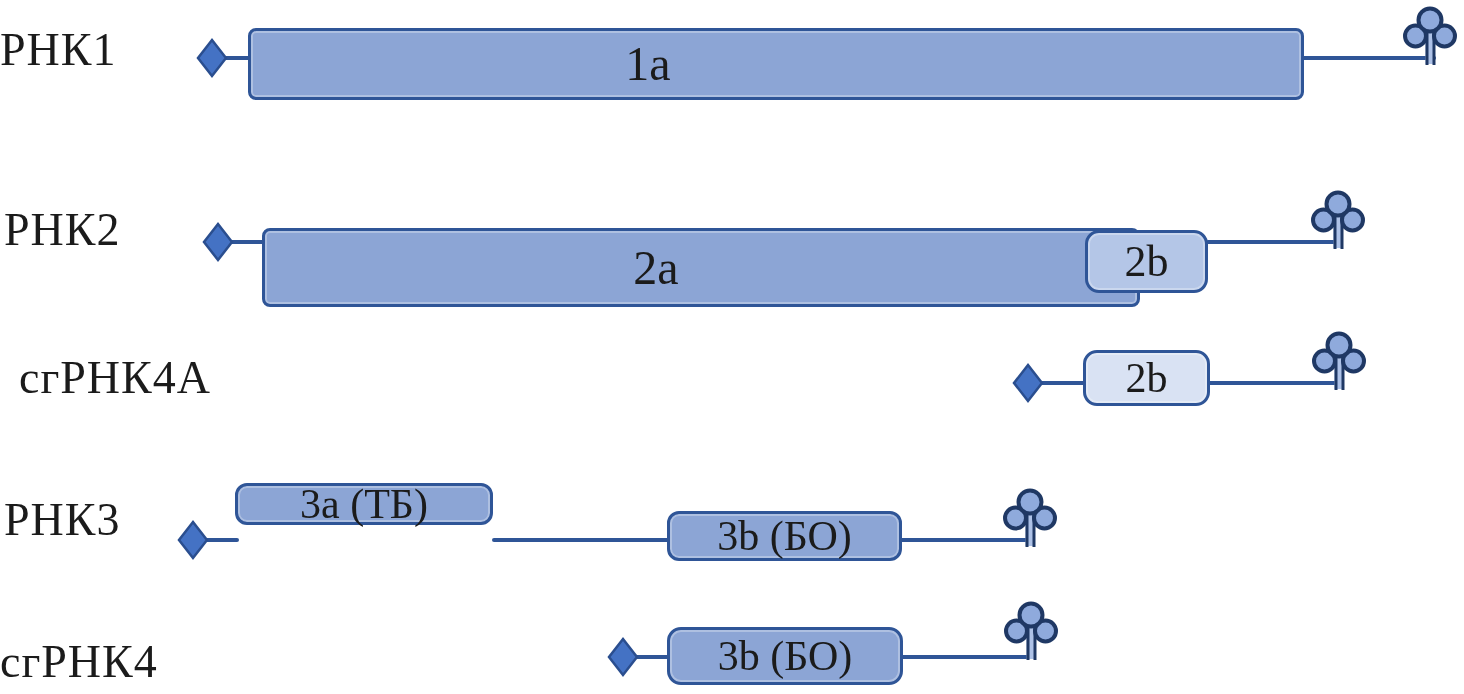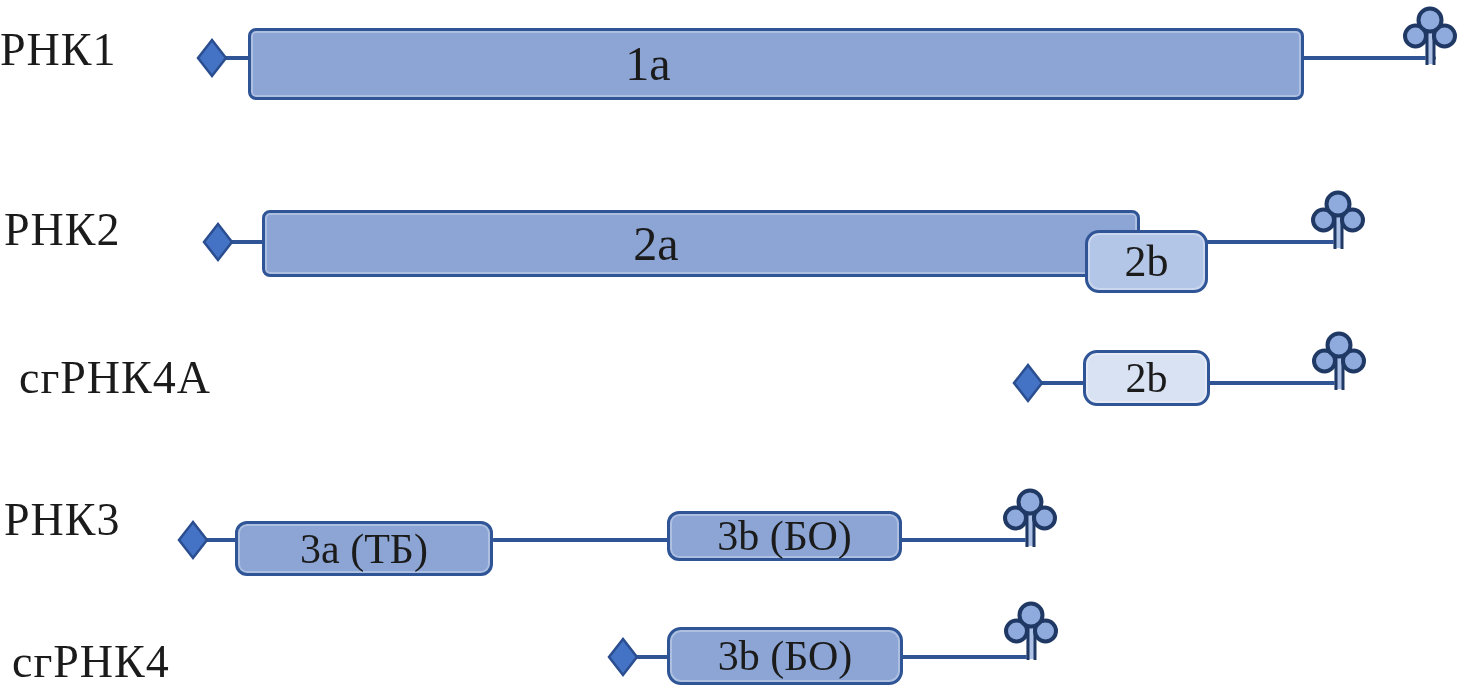--- a/index.html
+++ b/index.html
@@ -68,21 +68,21 @@
         <use href="#clover-shape"></use>
       </svg>
   </div>
 
   <div>
     <div class="row-label" style="left:4px;top:207px">РНК2</div>
     <svg class="icon" style="left:201px;top:221px" width="34" height="42">
         <use href="#diamond-shape"></use>
       </svg>
     <div class="gline" style="left:228px;top:240px;width:38px"></div>
-    <div class="orf" style="left:262px;top:210px;width:878px;height:67px">
+    <div class="orf" style="left:262px;top:228px;width:878px;height:79px">
       <span class="lbl lbl-lg" style="transform:translateX(-45px)">2a</span>
     </div>
     <div class="orf fill-light front r14" style="left:1085px;top:230px;width:123px;height:63px">
       <span class="lbl">2b</span>
     </div>
     <div class="gline" style="left:1206px;top:240px;width:136px"></div>
     <svg class="icon" style="left:1308px;top:190px" width="60" height="64">
         <use href="#clover-shape"></use>
       </svg>
   </div>
@@ -101,35 +101,35 @@
         <use href="#clover-shape"></use>
       </svg>
   </div>
 
   <div>
     <div class="row-label" style="left:4px;top:497px">РНК3</div>
     <svg class="icon" style="left:176px;top:519px" width="34" height="42">
         <use href="#diamond-shape"></use>
       </svg>
     <div class="gline" style="left:202px;top:538px;width:37px"></div>
-    <div class="orf r12" style="left:235px;top:521px;width:258px;height:55px">
+    <div class="orf r12" style="left:235px;top:483px;width:258px;height:42px">
       <span class="lbl lbl-sm">3a (ТБ)</span>
     </div>
     <div class="gline" style="left:492px;top:538px;width:178px"></div>
     <div class="orf r12" style="left:667px;top:511px;width:235px;height:50px">
       <span class="lbl lbl-sm">3b (БО)</span>
     </div>
     <div class="gline" style="left:898px;top:538px;width:137px"></div>
     <svg class="icon" style="left:1000px;top:488px" width="60" height="64">
         <use href="#clover-shape"></use>
       </svg>
   </div>
 
   <div>
-    <div class="row-label" style="left:12px;top:639px">сгРНК4</div>
+    <div class="row-label" style="left:0;top:639px">сгРНК4</div>
     <svg class="icon" style="left:606px;top:636px" width="34" height="42">
         <use href="#diamond-shape"></use>
       </svg>
     <div class="gline" style="left:632px;top:655px;width:39px"></div>
     <div class="orf r14" style="left:667px;top:627px;width:236px;height:58px">
       <span class="lbl lbl-sm">3b (БО)</span>
     </div>
     <div class="gline" style="left:900px;top:655px;width:136px"></div>
     <svg class="icon" style="left:1001px;top:601px" width="60" height="64">
         <use href="#clover-shape"></use>

